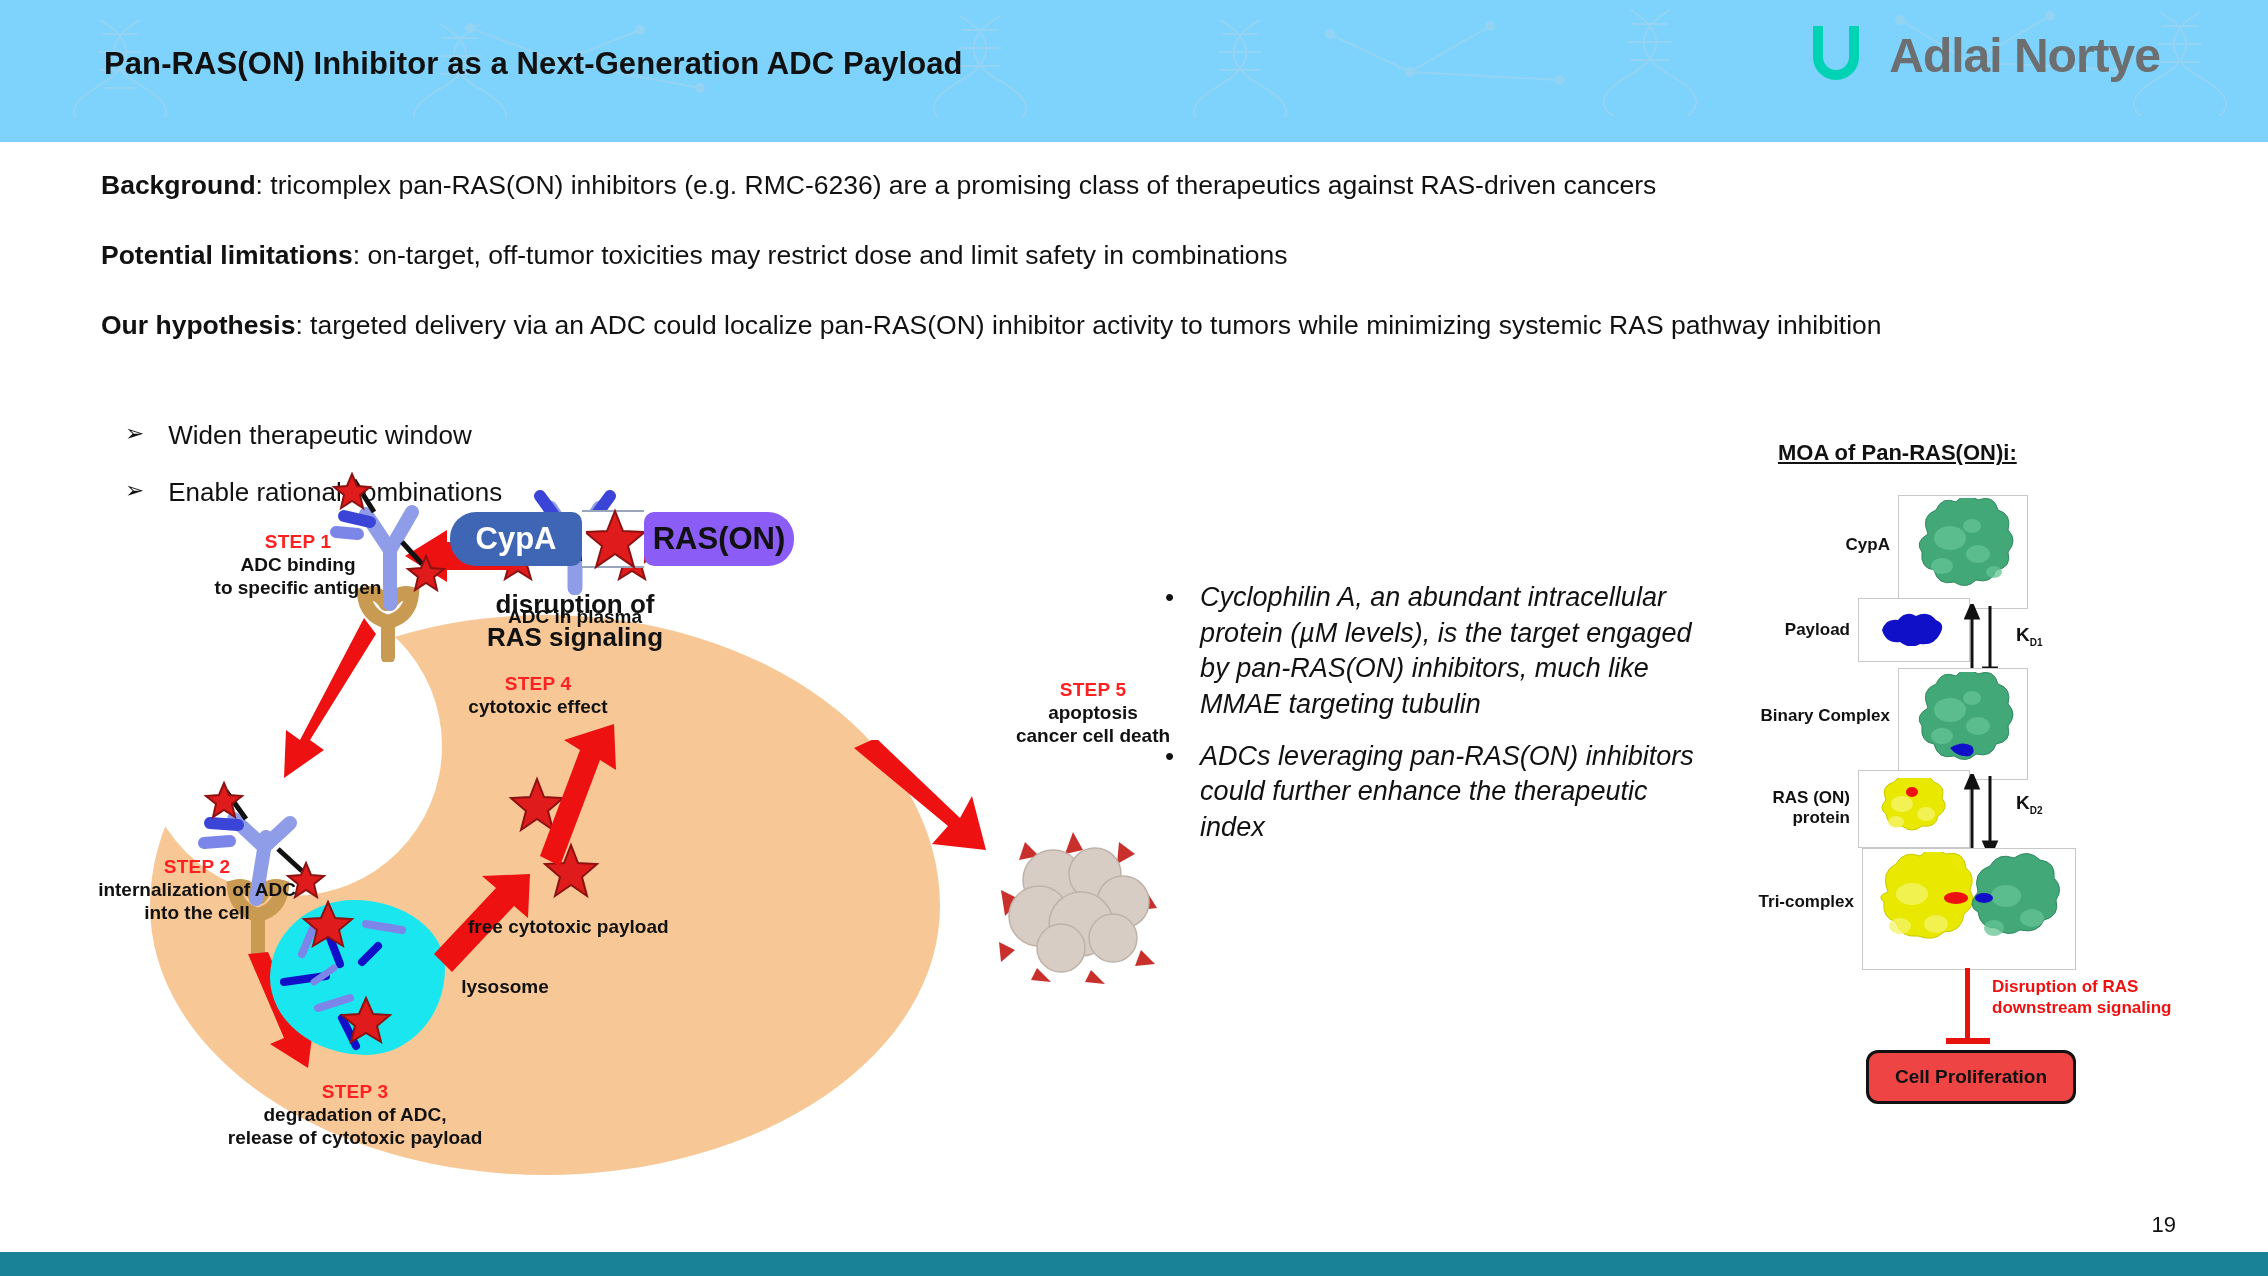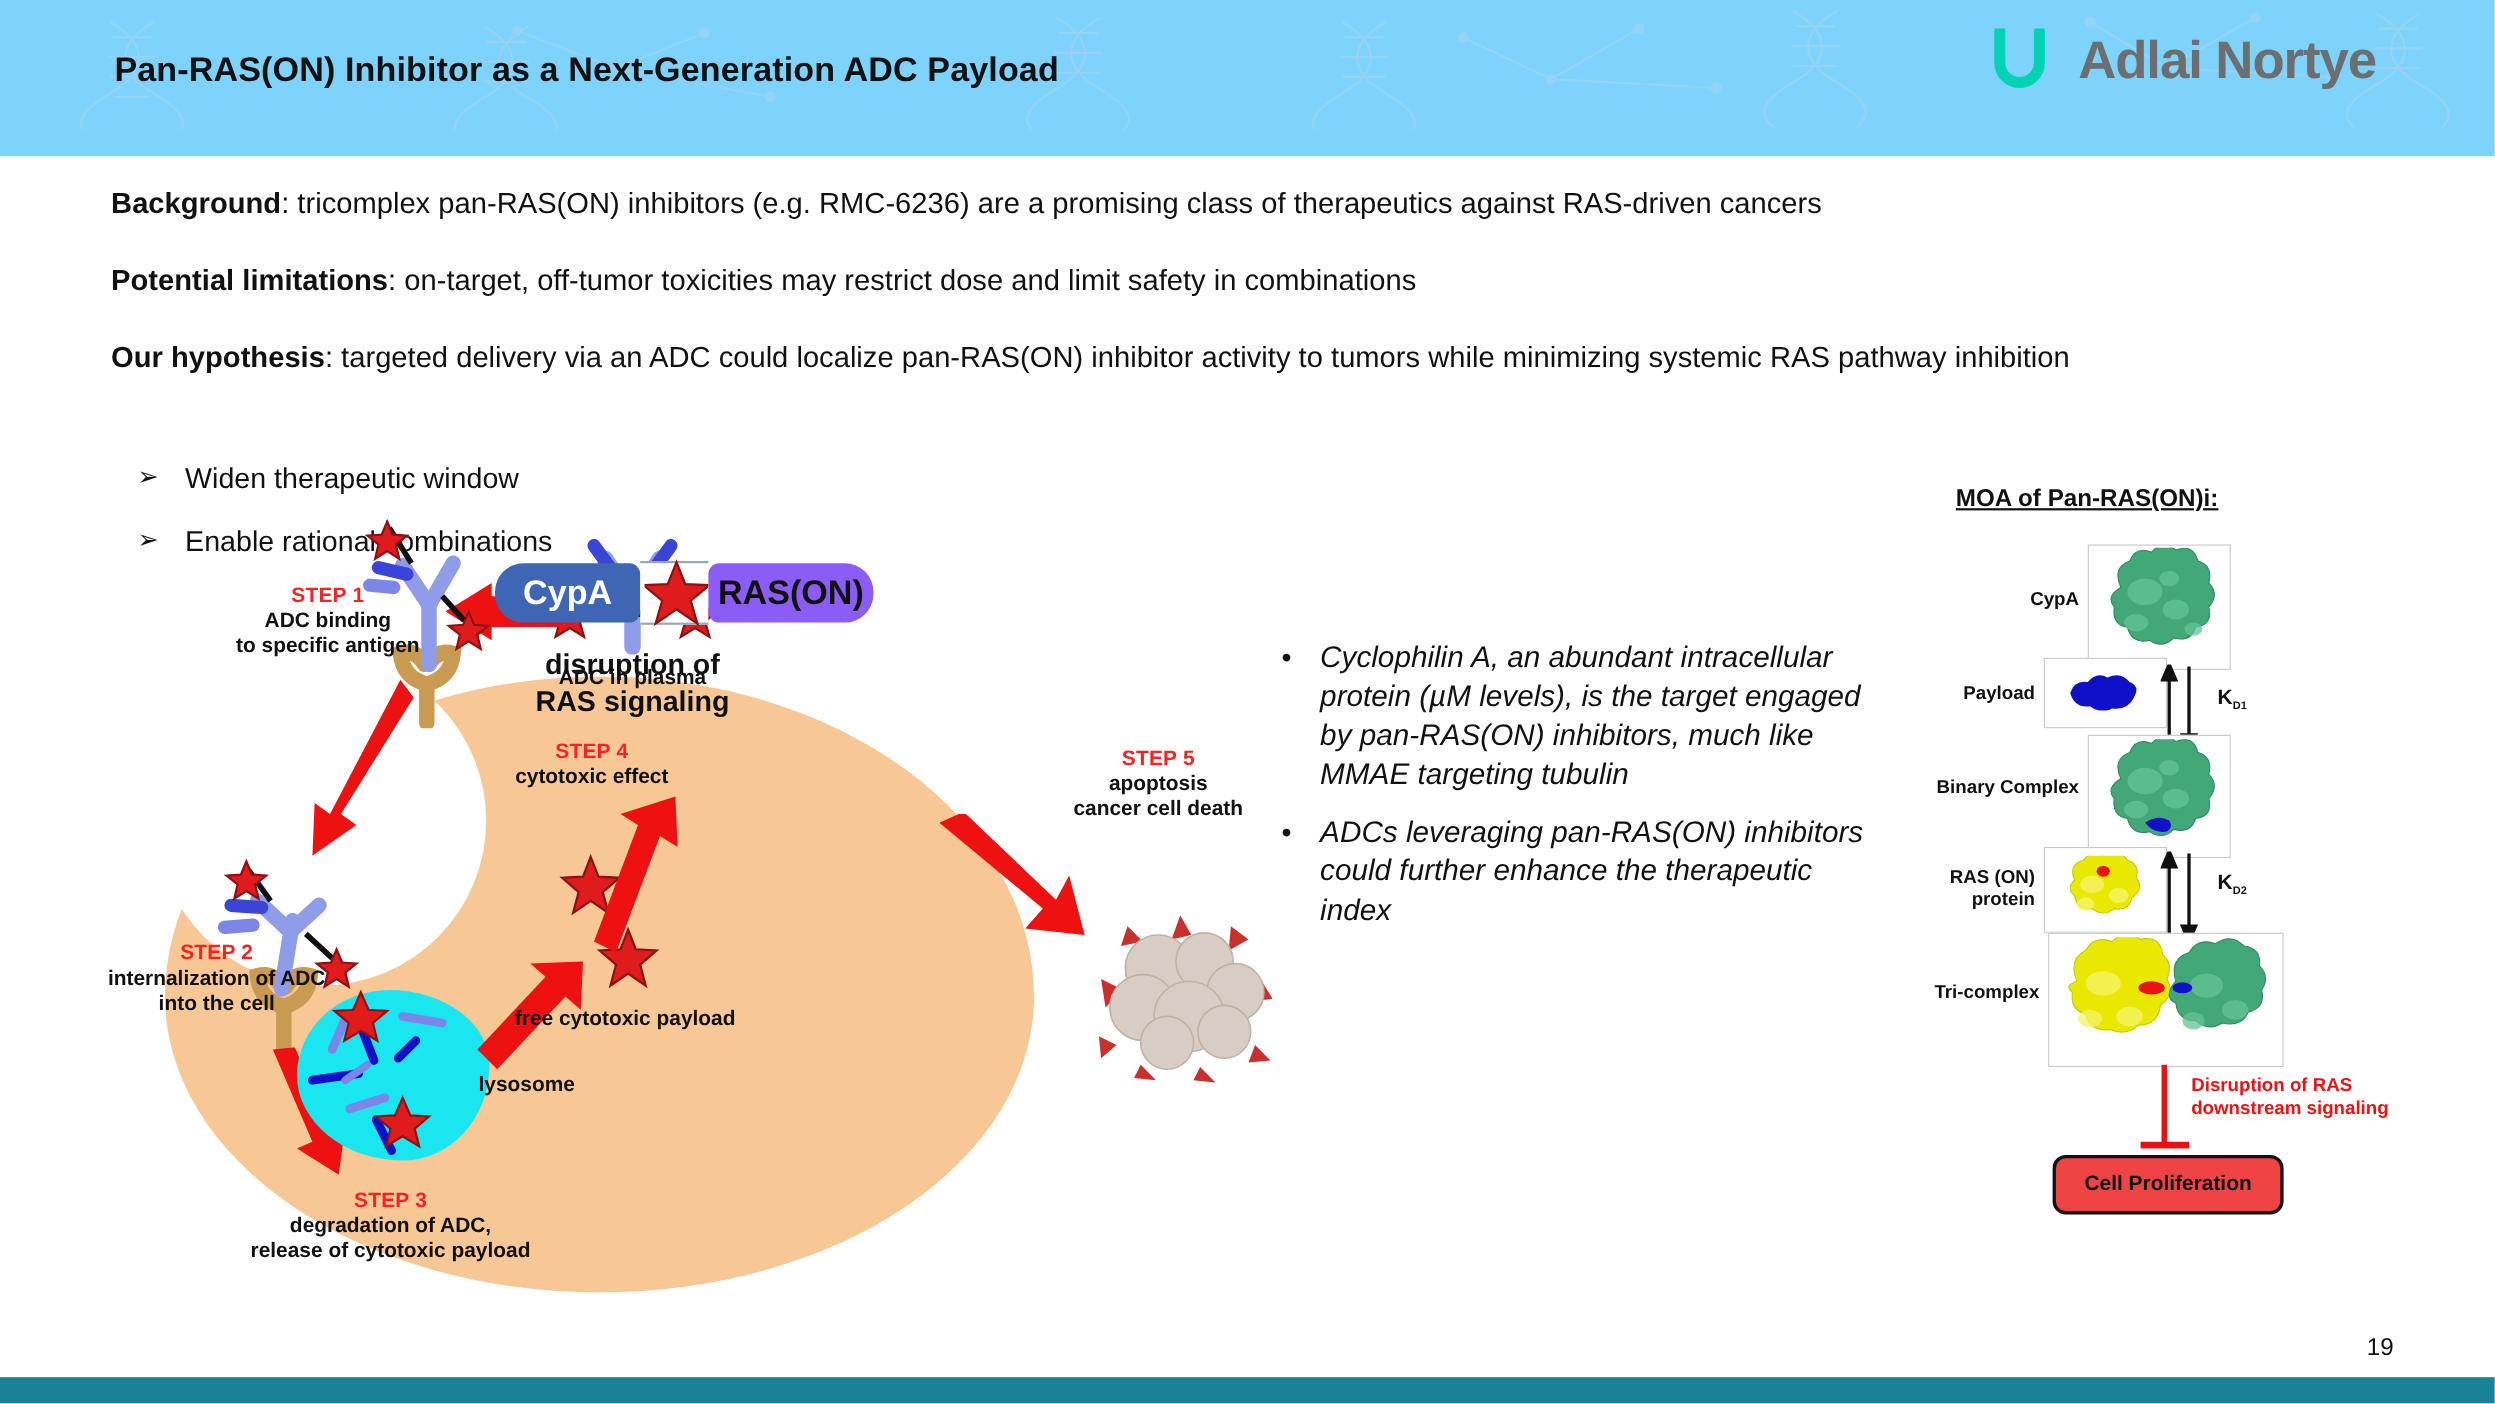--- a/index.html
+++ b/index.html
@@ -302,21 +302,21 @@
         <line x1="14" y1="84" x2="56" y2="78" stroke="#1010c8" stroke-width="8"></line>
         <line x1="44" y1="84" x2="64" y2="70" stroke="#7c86e8" stroke-width="7"></line>
         <line x1="48" y1="110" x2="80" y2="100" stroke="#7c86e8" stroke-width="8"></line>
         <line x1="72" y1="120" x2="86" y2="148" stroke="#1010c8" stroke-width="8"></line>
         <g fill="#e01b1b" stroke="#8d1111" stroke-width="2">
           <polygon points="58,4 65,20 82,21 69,32 73,48 58,39 43,48 47,32 34,21 51,20"></polygon>
           <polygon points="96,100 103,116 120,117 107,128 111,144 96,135 81,144 85,128 72,117 89,116"></polygon>
         </g>
       </g>
     </svg>
-    <div class="plain-label" style="left:285px;top:475px;width:140px;text-align:left;">lysosome</div>
+    <div class="plain-label" style="left:285px;top:475px;width:140px;text-align:center;">lysosome</div>
 
     <div class="step-label" style="left:40px;top:580px;width:330px;">
       <div class="step-num">STEP 3</div>
       <div class="step-desc">degradation of ADC,</div>
       <div class="step-desc">release of cytotoxic payload</div>
     </div>
 
     <svg class="red-arrow" style="left:280px;top:368px;" width="110" height="110" viewBox="0 0 110 110">
       <polygon points="100,6 98,50 84,38 22,104 4,86 66,20 52,8 100,6" fill="#ee1111"></polygon>
     </svg>
@@ -349,21 +349,21 @@
     </div>
     <div class="disrupt-text">
       <div>disruption of</div>
       <div>RAS signaling</div>
     </div>
 
     <svg class="red-arrow" style="left:700px;top:240px;" width="140" height="120" viewBox="0 0 140 120">
       <polygon points="4,8 26,-2 110,78 122,56 136,110 82,104 98,86 4,8" fill="#ee1111"></polygon>
     </svg>
 
-    <div class="step-label" style="left:788px;top:178px;width:230px;">
+    <div class="step-label" style="left:828px;top:178px;width:230px;">
       <div class="step-num">STEP 5</div>
       <div class="step-desc">apoptosis</div>
       <div class="step-desc">cancer cell death</div>
     </div>
     <svg class="apoptosis" viewBox="0 0 165 155">
       <g fill="#c9302c">
         <polygon points="6,60 26,70 10,86"></polygon>
           <polygon points="30,12 44,26 24,30"></polygon>
         <polygon points="78,2 88,20 70,24"></polygon>
           <polygon points="124,12 140,24 122,34"></polygon>

